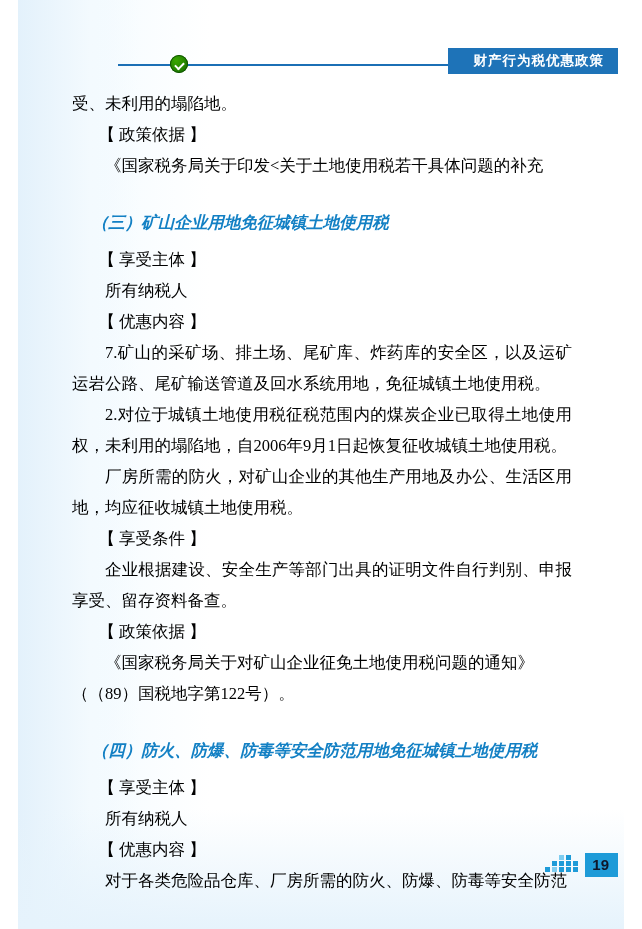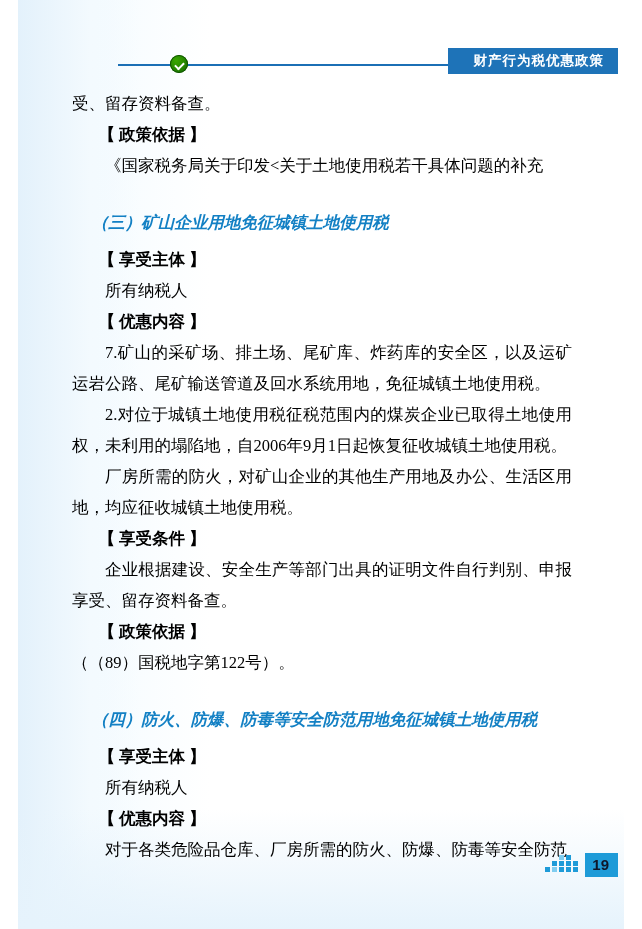--- a/index.html
+++ b/index.html
@@ -98,21 +98,21 @@
     color: #000000;
   }
   .p {
     margin: 0;
     text-align: justify;
     text-justify: inter-ideograph;
   }
   .indent2 { text-indent: 2em; }
   .bracket {
     text-indent: 1.6em;
-    font-weight: bold;
+    font-weight: normal;
     font-family: "Liberation Serif", "DejaVu Serif", serif;
   }
   .section-title {
     color: #1380c4;
     font-weight: bold;
     text-indent: 1.2em;
     font-size: 16.5px;
     font-family: "Liberation Serif", "DejaVu Serif", serif;
     font-style: italic;
   }
@@ -151,21 +151,21 @@
   <div id="bottomband"></div>
 
   <div id="header">
     <div id="header-rule"></div>
     <div id="header-bullet"></div>
     <div id="header-tag">财产行为税优惠政策</div>
   </div>
 
   <div id="content">
 
-    <p class="p">受、留存资料备查。</p>
+    <p class="p">受、未利用的塌陷地。</p>
 
     <p class="p bracket">【 政策依据 】</p>
     <p class="p indent2">《国家税务局关于印发&lt;关于土地使用税若干具体问题的补充</p>
 
     <div class="gap-lg"></div>
 
     <p class="p section-title">（三）矿山企业用地免征城镇土地使用税</p>
 
     <div class="gap-sm"></div>
 
@@ -174,20 +174,21 @@
 
     <p class="p bracket">【 优惠内容 】</p>
     <p class="p indent2">7.矿山的采矿场、排土场、尾矿库、炸药库的安全区，以及运矿运岩公路、尾矿输送管道及回水系统用地，免征城镇土地使用税。</p>
     <p class="p indent2">2.对位于城镇土地使用税征税范围内的煤炭企业已取得土地使用权，未利用的塌陷地，自2006年9月1日起恢复征收城镇土地使用税。</p>
     <p class="p indent2">厂房所需的防火，对矿山企业的其他生产用地及办公、生活区用地，均应征收城镇土地使用税。</p>
 
     <p class="p bracket">【 享受条件 】</p>
     <p class="p indent2">企业根据建设、安全生产等部门出具的证明文件自行判别、申报享受、留存资料备查。</p>
 
     <p class="p bracket">【 政策依据 】</p>
+    <p class="p indent2">《国家税务局关于对矿山企业征免土地使用税问题的通知》</p>
     <p class="p">（（89）国税地字第122号）。</p>
 
     <div class="gap-lg"></div>
 
     <p class="p section-title">（四）防火、防爆、防毒等安全防范用地免征城镇土地使用税</p>
 
     <div class="gap-sm"></div>
 
     <p class="p bracket">【 享受主体 】</p>
     <p class="p indent2">所有纳税人</p>

